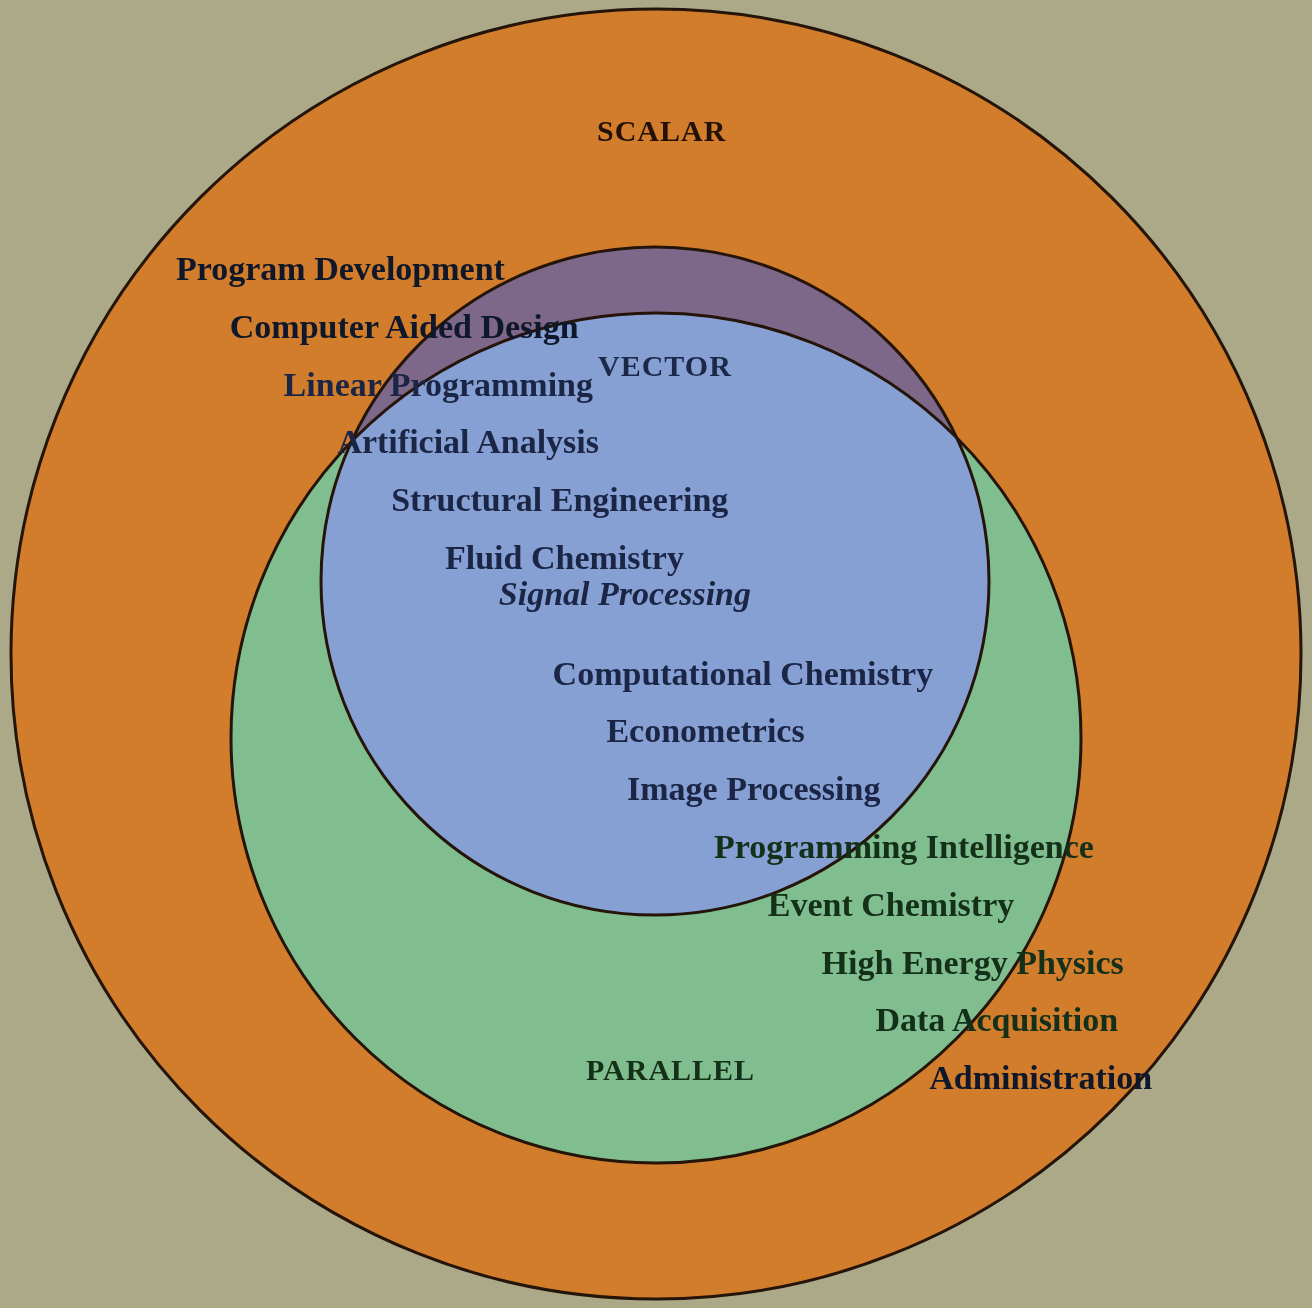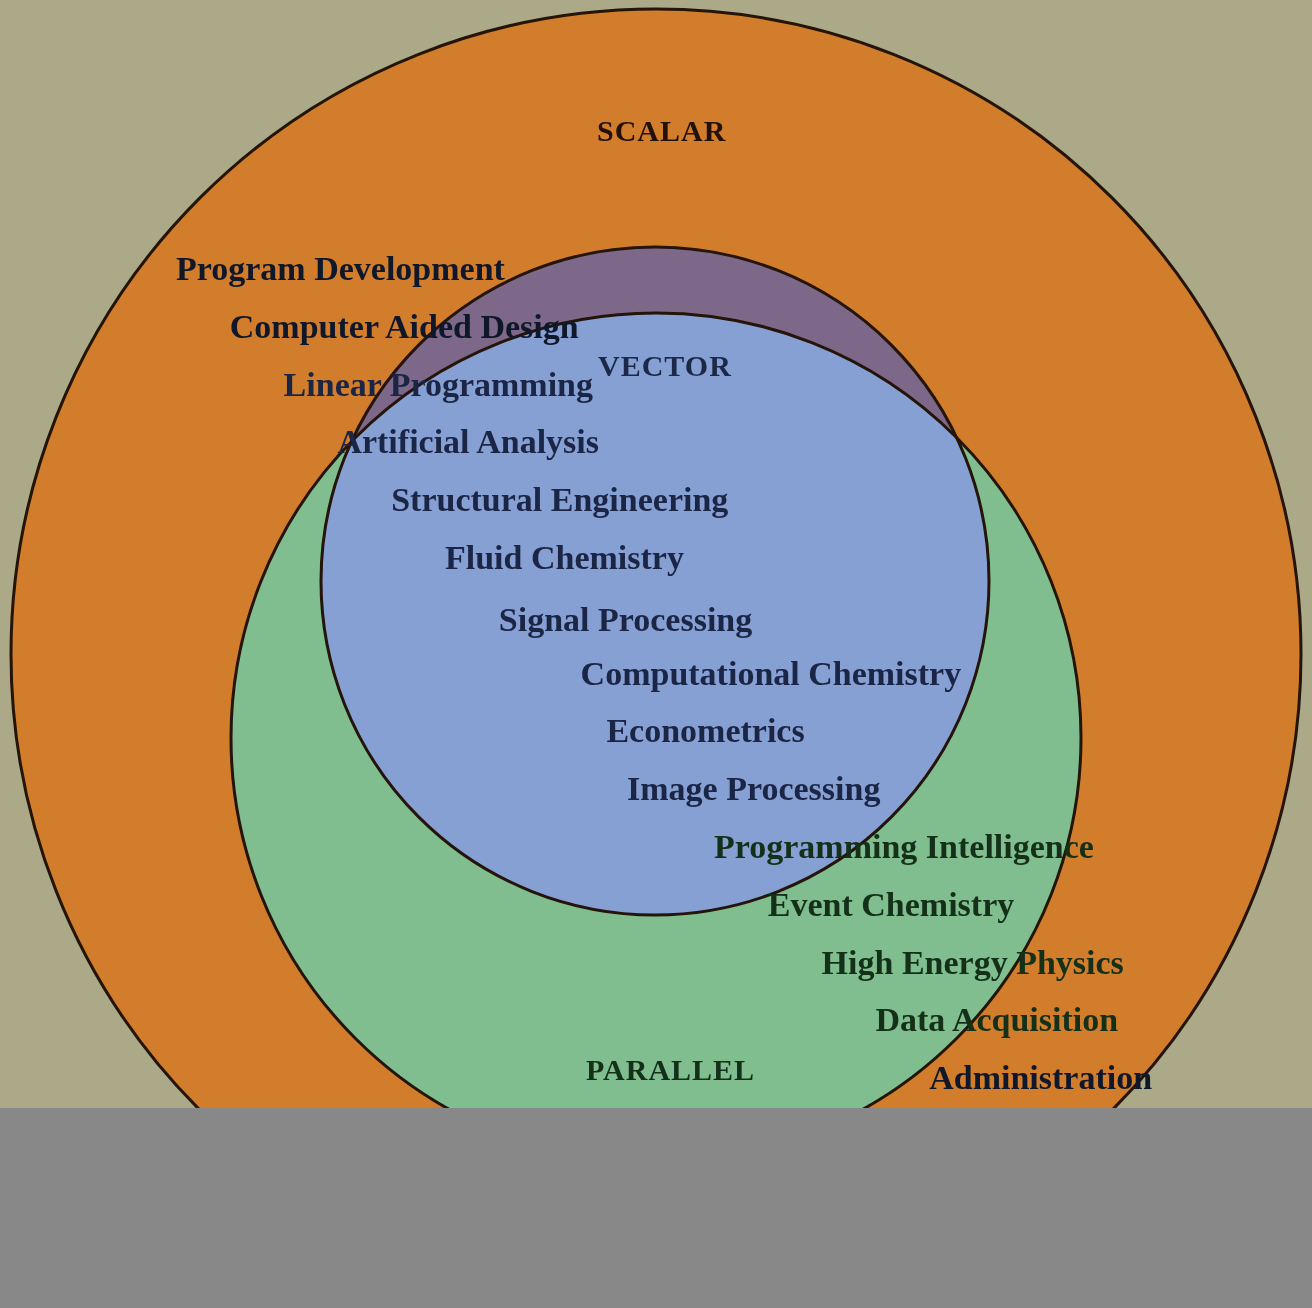--- a/index.html
+++ b/index.html
@@ -1,20 +1,20 @@
 <!DOCTYPE html>
 <html><head>
 <meta charset="utf-8">
 <style>
   html, body { margin: 0; padding: 0; }
   body { background: #888; }
   #stage {
     position: relative;
     width: 1312px;
-    height: 1108px;
+    height: 1308px;
     overflow: hidden;
     font-family: "Liberation Serif", "DejaVu Serif", serif;
   }
   #venn-svg { position: absolute; left: 0; top: 0; }
 
   .region-label {
     position: absolute;
     font-size: 30px;
     font-weight: bold;
     letter-spacing: 1px;
@@ -72,22 +72,22 @@
 
   <div class="region-label label-parallel">PARALLEL</div>
 
   <div id="app-labels">
       <div class="app-label region-scalar" style="left: 176px; top: 252px;">Program Development</div>
       <div class="app-label region-scalar" style="left: 229.8px; top: 309.8px;">Computer Aided Design</div>
       <div class="app-label region-vector" style="left: 283.6px; top: 367.6px;">Linear Programming</div>
       <div class="app-label region-vector" style="left: 337.4px; top: 425.4px;">Artificial Analysis</div>
       <div class="app-label region-vector" style="left: 391.2px; top: 483.2px;">Structural Engineering</div>
       <div class="app-label region-vector" style="left: 445px; top: 541px;">Fluid Chemistry</div>
-      <div class="app-label region-vector" style="left: 498.8px; top: 603px;">Signal Processing</div>
-      <div class="app-label region-vector" style="left: 552.6px; top: 656.6px; margin-left: 28px;">Computational Chemistry</div>
+      <div class="app-label region-vector" style="left: 498.8px; top: 577px; font-style: italic;">Signal Processing</div>
+      <div class="app-label region-vector" style="left: 552.6px; top: 656.6px;">Computational Chemistry</div>
       <div class="app-label region-vector" style="left: 606.4px; top: 714.4px;">Econometrics</div>
       <div class="app-label region-vector" style="left: 627px; top: 772.2px;">Image Processing</div>
       <div class="app-label region-parallel" style="left: 714px; top: 830px;">Programming Intelligence</div>
       <div class="app-label region-parallel" style="left: 767.8px; top: 887.8px;">Event Chemistry</div>
       <div class="app-label region-parallel" style="left: 821.6px; top: 945.6px;">High Energy Physics</div>
       <div class="app-label region-parallel" style="left: 875.4px; top: 1003.4px;">Data Acquisition</div>
       <div class="app-label region-scalar" style="left: 929.2px; top: 1061.2px; text-align: right;">Administration</div>
     </div>
 
 </div>

